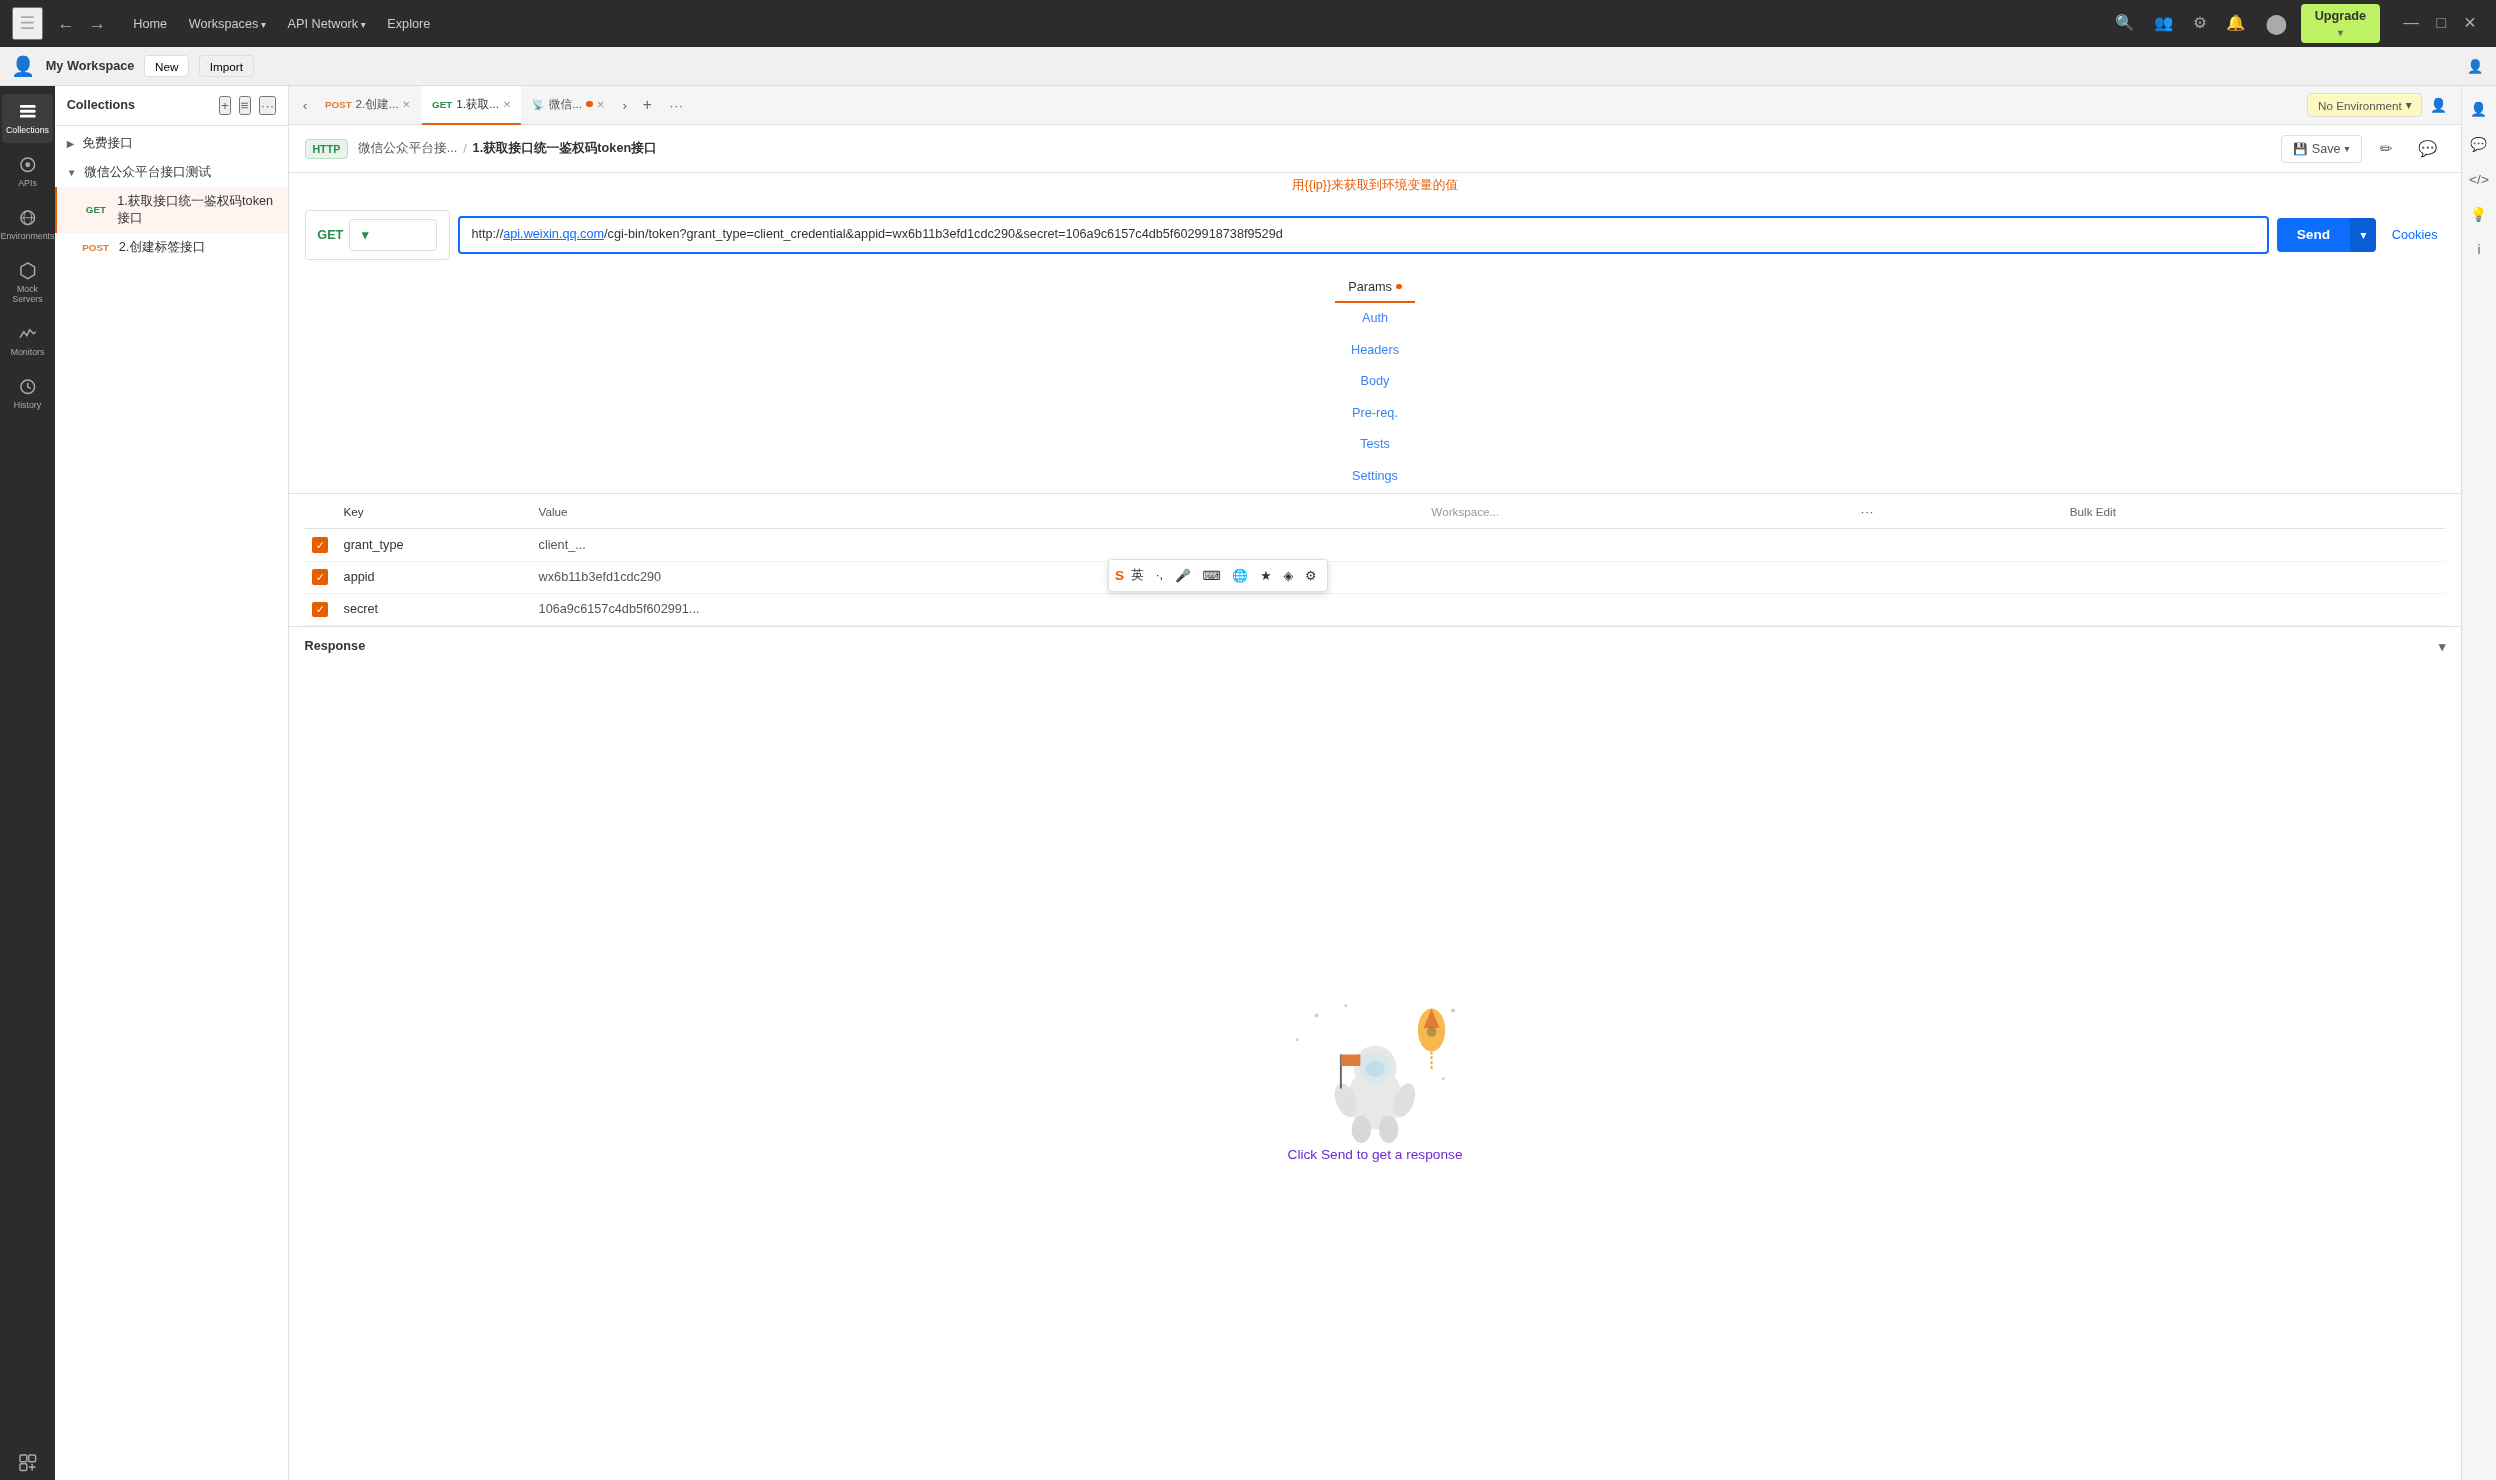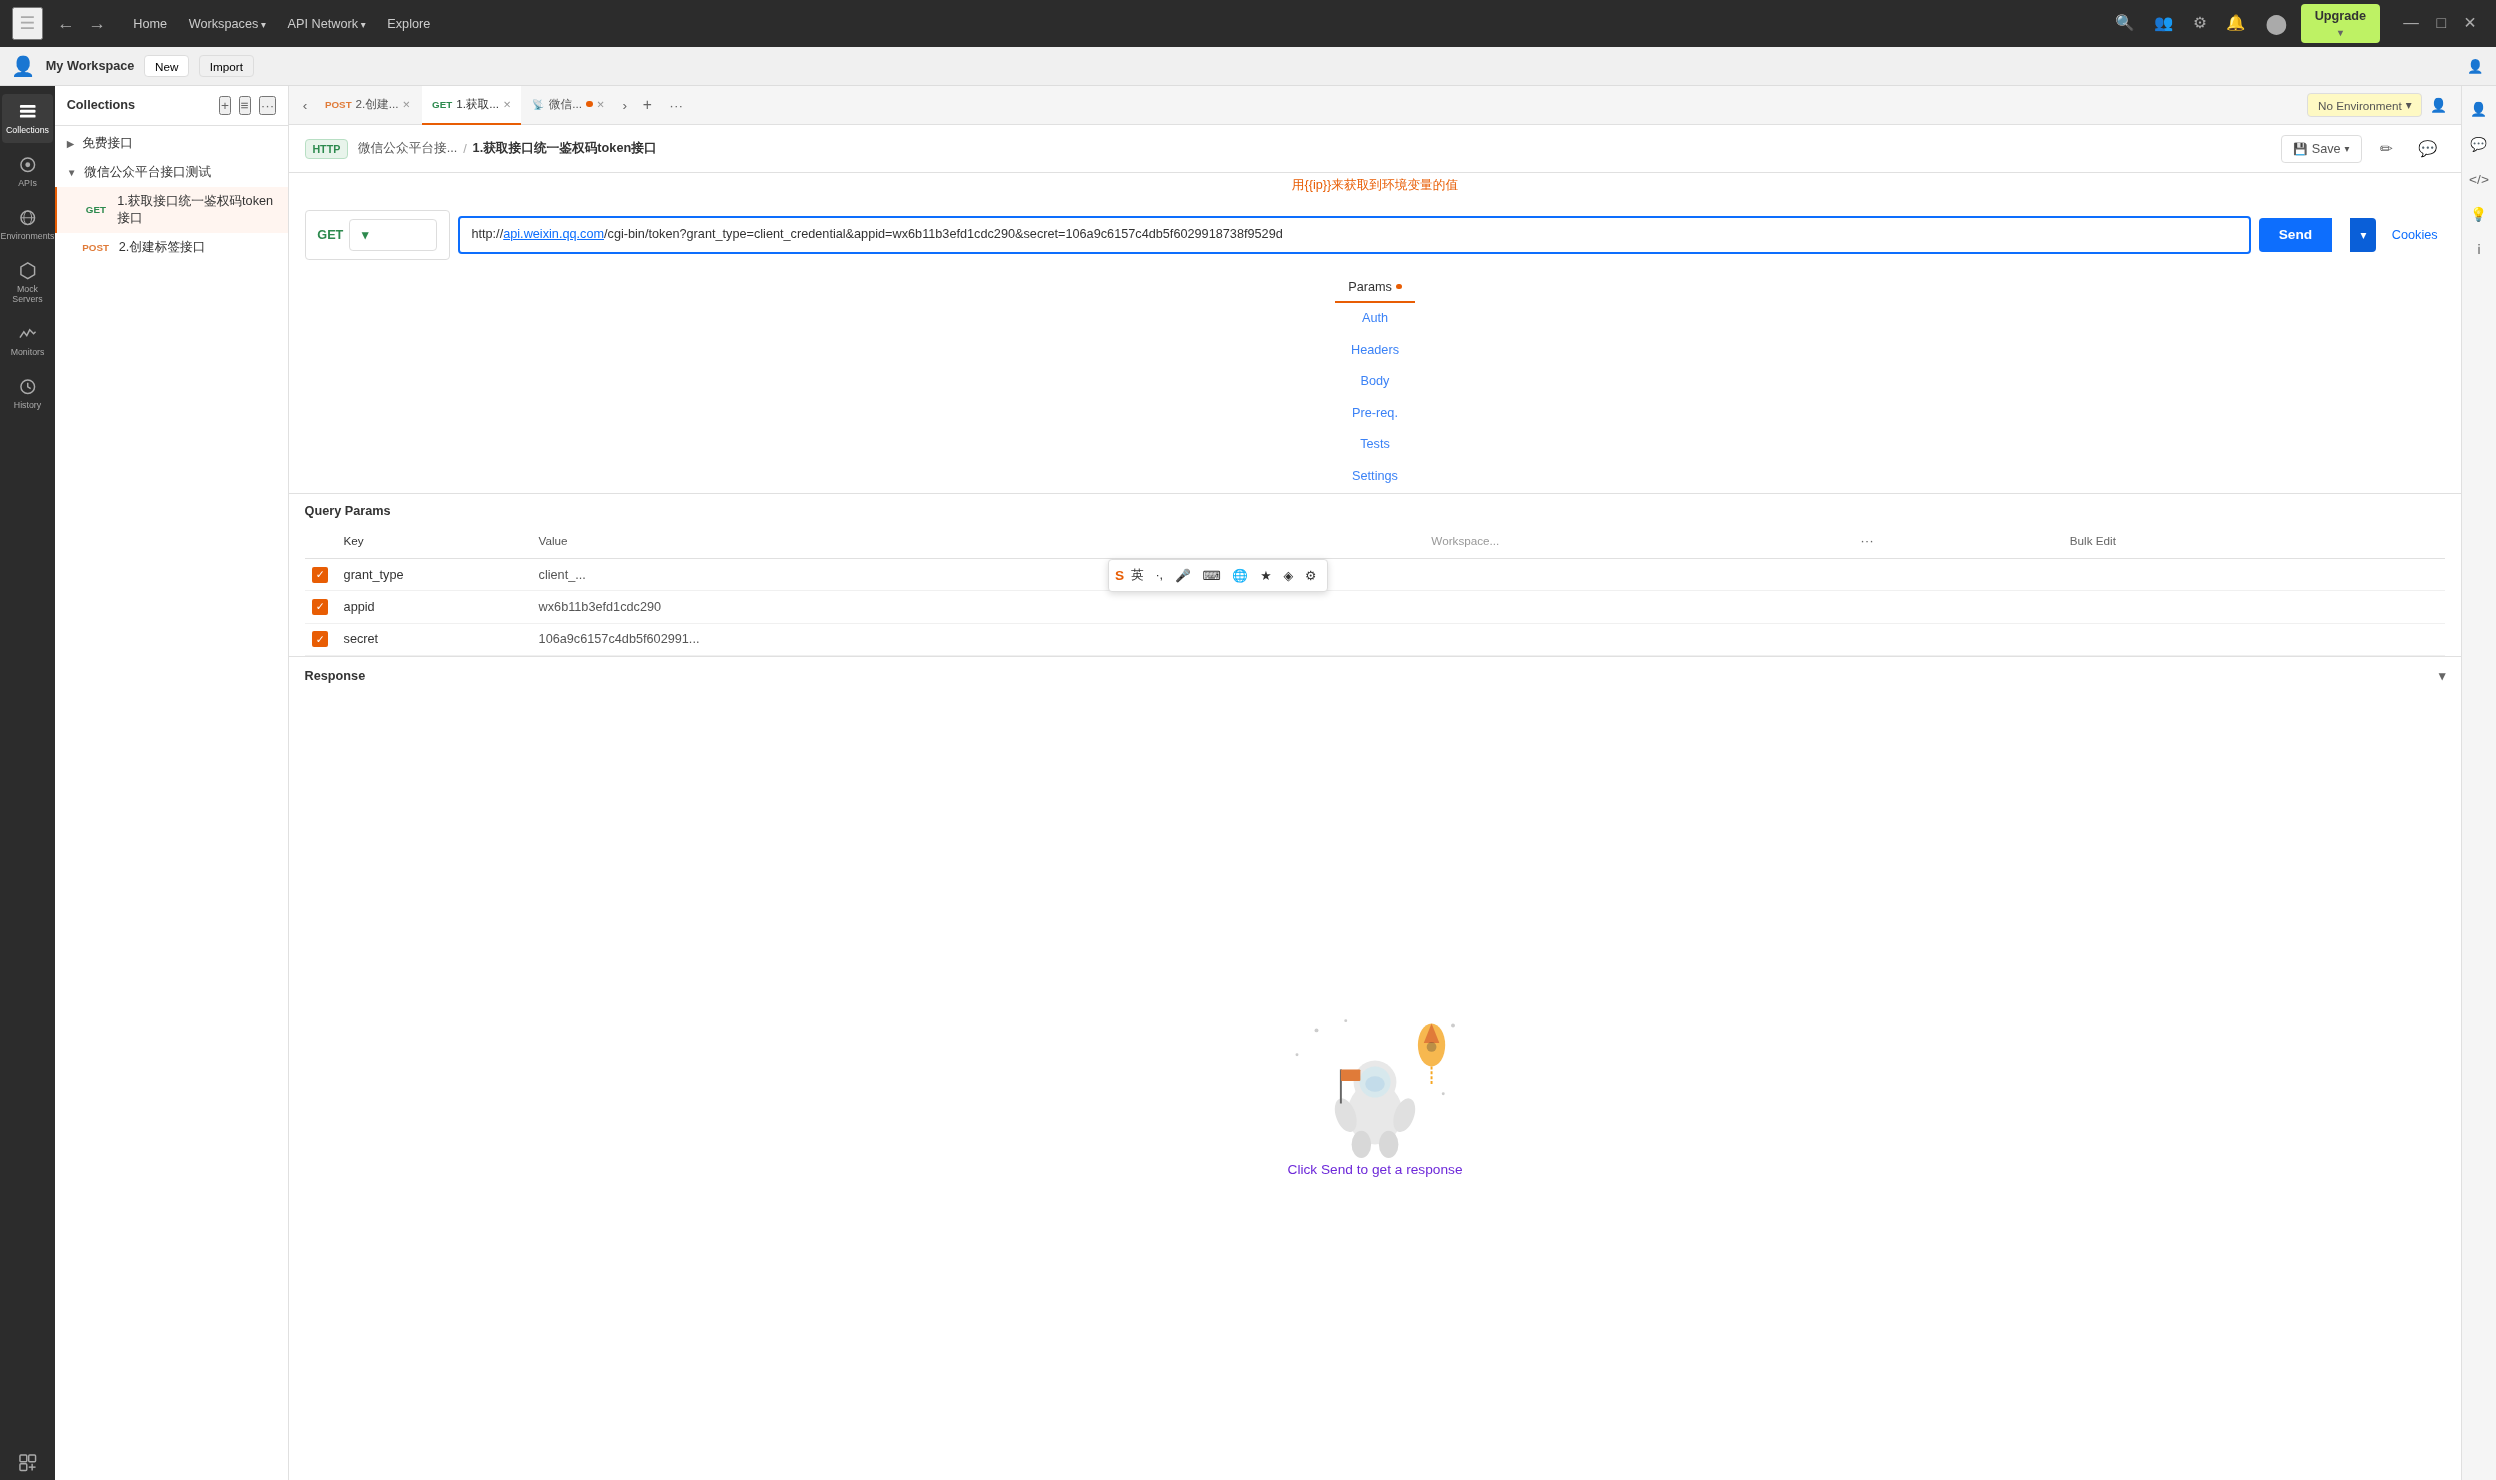--- a/index.html
+++ b/index.html
@@ -113,21 +113,21 @@
       display: flex; align-items: center; gap: 5.9px; padding: 7.8px 11.7px;
       border: 1px solid #ddd; border-radius: 3.9px; cursor: pointer; background: #fff;
       font-size: 12.7px; font-weight: 600; color: #2d8a4e; min-width: 88px;
     }
     .url-input-container {
       flex: 1; border: 2px solid #0d6efd; border-radius: 3.9px; padding: 7.8px 11.7px;
       background: #fff; font-size: 12.7px; position: relative;
     }
     .url-text { color: #333; word-break: break-all; line-height: 1.5; }
     .url-highlight { color: #0d6efd; text-decoration: underline; }
-    .send-btn-group { display: flex; align-items: center; border-radius: 3.9px; overflow: hidden; gap: 18px; }
+    .send-btn-group { display: flex; align-items: center; border-radius: 3.9px; overflow: hidden; }
     .send-btn {
       background: #0d6efd; color: #fff; border: none; padding: 9.8px 19.5px;
       font-size: 13.7px; font-weight: 600; cursor: pointer;
     }
     .send-btn-arrow {
       background: #0a5fd8; color: #fff; border: none; border-left: 1px solid #0a5fd8;
       padding: 9.8px 9.8px; cursor: pointer; font-size: 11.7px;
     }
     .cookies-link { color: #0d6efd; font-size: 12.7px; cursor: pointer; padding: 3.9px 7.8px; }
 
@@ -433,21 +433,20 @@
         </div>
       <div class="param-tab">
           <span>Tests</span>
         </div>
       <div class="param-tab">
           <span>Settings</span>
         </div>
     </div>
 
     <div class="query-params">
-      <div class="query-params-title">Query Params</div>
       <table class="params-table">
         <thead>
           <tr>
             <th class="check-col"></th>
             <th class="key-col">Key</th>
             <th class="val-col">Value</th>
             <th class="desc-col">Workspace...</th>
             <th>
               <button class="dots-btn">···</button>
             </th>

